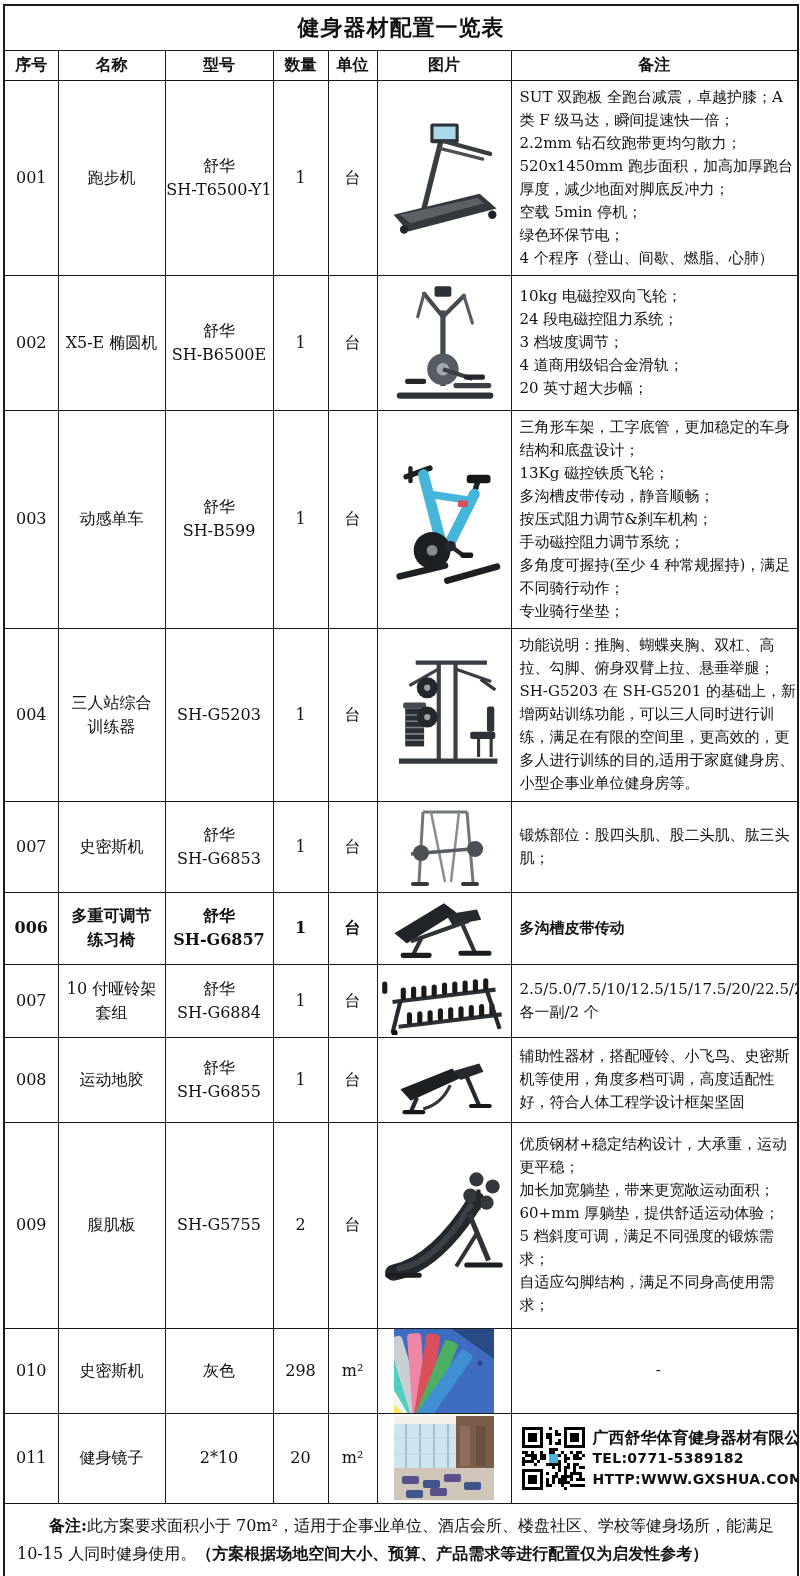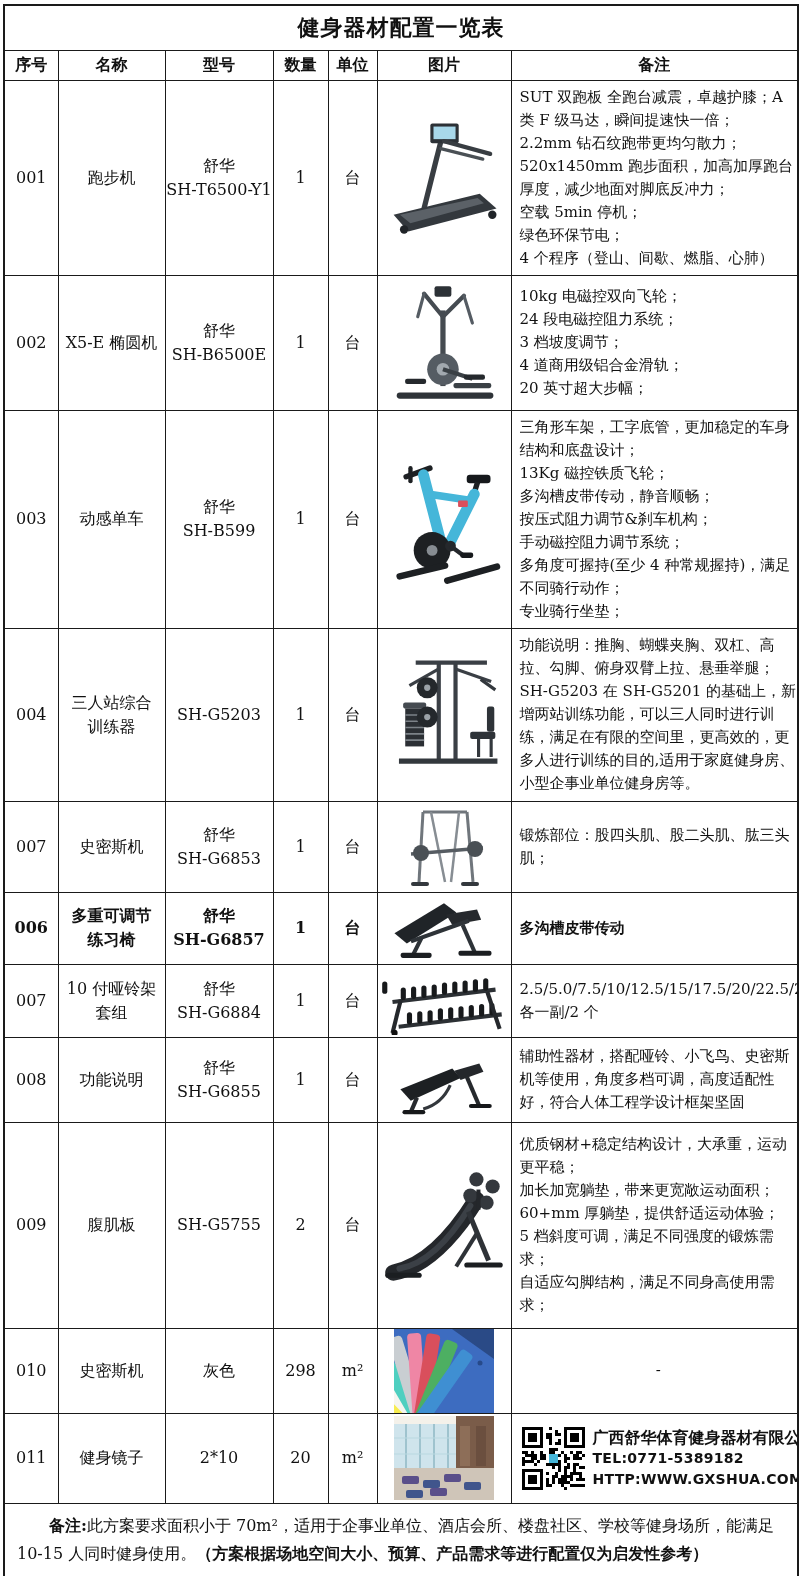--- a/index.html
+++ b/index.html
@@ -255,21 +255,21 @@
               <rect x="104" y="35" width="5" height="12" rx="2.5"></rect>
             </g>
             <path d="M18 32 L10 64" stroke="#25282c" stroke-width="4" fill="none"></path>
             <path d="M102 24 L114 60" stroke="#25282c" stroke-width="4" fill="none"></path>
             <circle cx="12" cy="64" r="3" fill="#111"></circle>
           </svg></td>
         <td class="c-remark">2.5/5.0/7.5/10/12.5/15/17.5/20/22.5/25kg 各一副/2 个</td>
       </tr>
       <tr style="height: 85px;">
         <td class="c-center c-plain">008</td>
-        <td class="c-center c-plain pre">功能说明</td>
+        <td class="c-center c-plain pre">运动地胶</td>
         <td class="c-center c-plain pre">舒华
 SH-G6855</td>
         <td class="c-center c-plain">1</td>
         <td class="c-center c-plain">台</td>
         <td class="c-img"><svg width="108" height="74" viewBox="0 0 104 70">
             <polygon points="10,44 60,24 68,33 20,55" fill="#1d2023"></polygon>
             <polygon points="62,26 86,19 90,27 68,35" fill="#24272b"></polygon>
             <path d="M26 52 L20 66" stroke="#26292d" stroke-width="4" fill="none"></path>
             <path d="M74 32 L86 60" stroke="#26292d" stroke-width="4" fill="none"></path>
             <path d="M58 40 Q50 58 32 63" stroke="#33373c" stroke-width="3" fill="none"></path>

